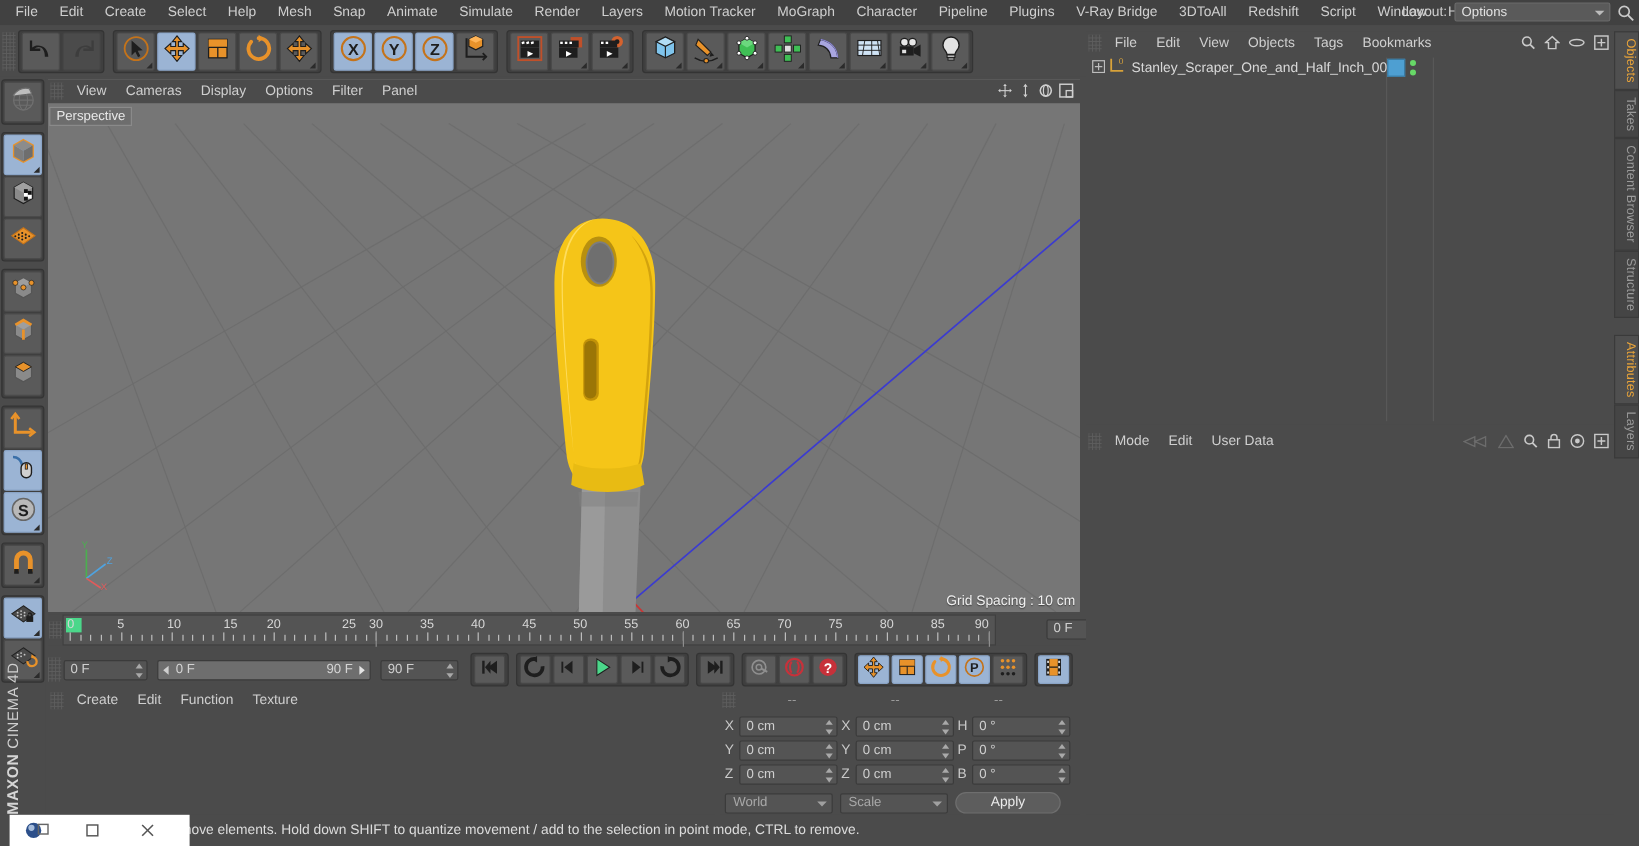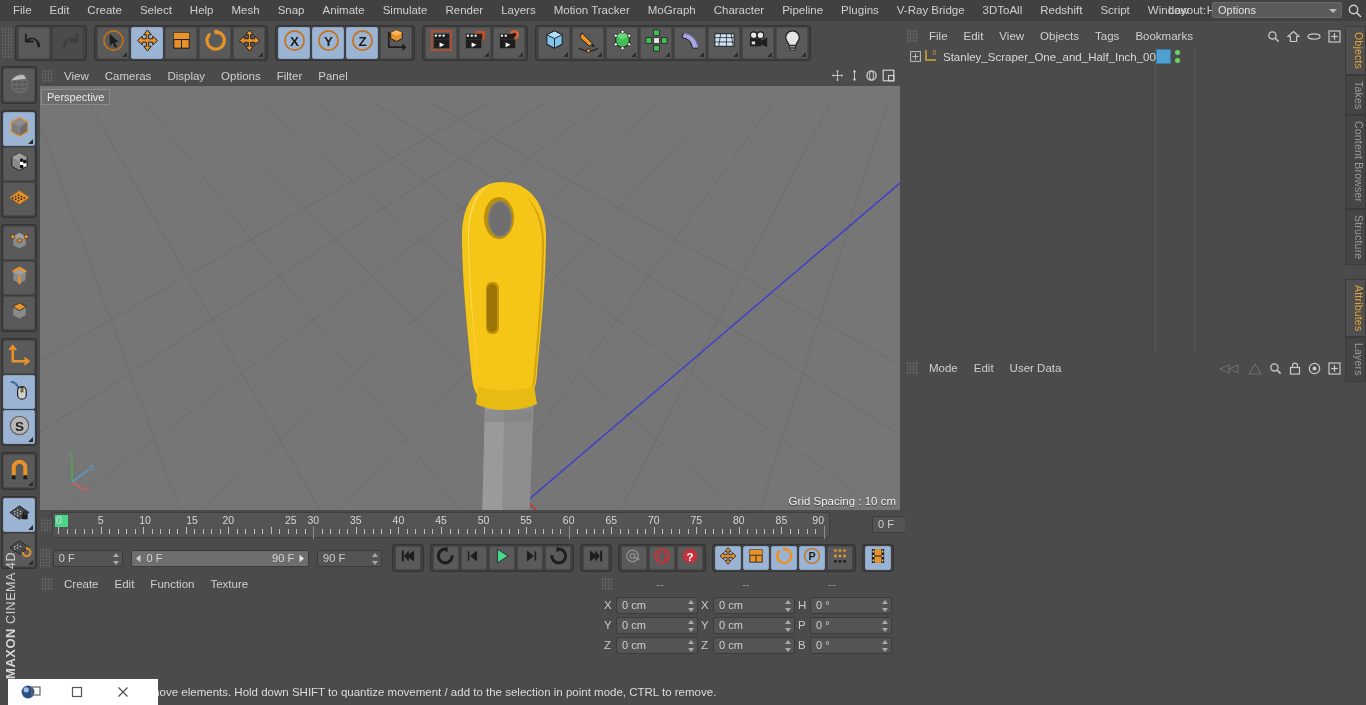--- a/index.html
+++ b/index.html
@@ -1173,20 +1173,31 @@
             <div class="coord-cell">
               <label>B</label>
               <div class="numfield"><span>0 °</span><span class="spin">
                   <i class="up"></i>
                   <i class="dn"></i>
                 </span></div>
             </div>
           </div>
         </div>
     </div>
+    <div class="coords-foot">
+      <div class="combo" style="width:90px;">
+        <span>World</span>
+        <span class="carat"></span>
+      </div>
+      <div class="combo" style="width:90px;">
+        <span>Scale</span>
+        <span class="carat"></span>
+      </div>
+      <div class="apply-btn">Apply</div>
+    </div>
   </div>
 
   <div class="objmgr">
     <div class="panel-menu">
       <div class="grip"></div>
       <div id="objmgr-menu" style="display:flex;align-items:center;">
           <div class="mi">File</div>
           <div class="mi">Edit</div>
           <div class="mi">View</div>
           <div class="mi">Objects</div>

